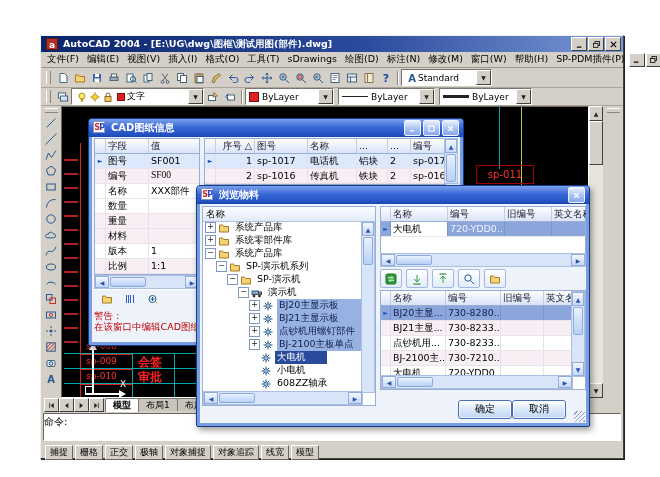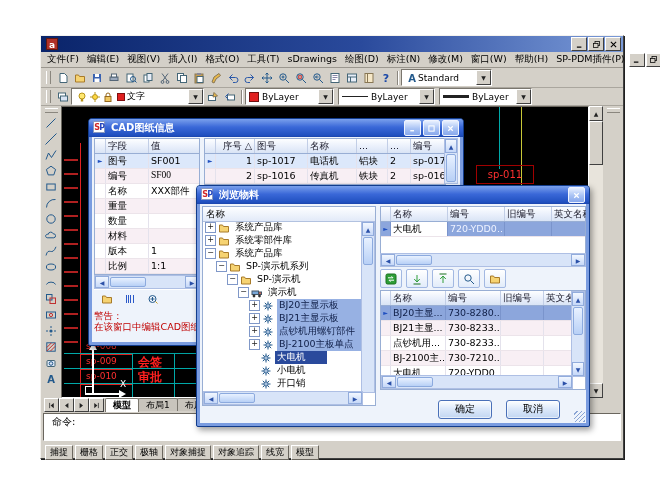--- a/index.html
+++ b/index.html
@@ -71,21 +71,21 @@
   
   .tabsrow{height:14px;display:flex;align-items:flex-end;background:#d4d0c8;padding-left:3px;}
   .tabnav{display:flex;margin-right:2px;}
   .tabnav .wbtn{width:13px;height:12px;}
   .tabs{display:flex;}
   .tab{padding:0 7px;height:12px;line-height:12px;font-size:9px;background:#c8c4bc;
        border:1px solid #7a766e;border-bottom:none;border-radius:2px 2px 0 0;margin-left:-1px;}
   .tab.active{background:#fff;font-weight:bold;height:13px;}
   .cmdrow{height:28px;background:#d4d0c8;padding:1px 2px;}
   .cmdbox{height:24px;background:#fff;border:1px solid;border-color:#6a665e #fff #fff #6a665e;
-          padding:1px 8px;font-size:10px;}
+          padding:1px 0;font-size:10px;}
   .statusrow{height:18px;display:flex;align-items:center;padding:1px 4px;gap:2px;}
   .coords{border:1px solid;border-color:#8a867e #fff #fff #8a867e;padding:0 8px;height:13px;line-height:13px;
           font-size:9.5px;font-family:"DejaVu Sans Mono",monospace;margin-right:48px;}
   .stbtns{display:flex;gap:2px;}
   .stbtn{border:1px solid;border-color:#fff #6a665e #6a665e #fff;background:#d4d0c8;
          padding:0 4px;height:13px;line-height:13px;font-size:9px;white-space:nowrap;}
   
   .xpwin{position:absolute;border:1px solid #123c8c;border-radius:4px 4px 2px 2px;background:#7a9ce0;
          box-shadow:2px 3px 6px rgba(0,0,0,.4);}
   .xptitle{height:18px;display:flex;align-items:center;gap:4px;padding:0 4px;color:#fff;
@@ -154,41 +154,42 @@
   .rtop{position:absolute;left:180px;top:2px;width:204px;height:46px;background:#fff;border:1px solid #98aed4;}
   .rtop .dtable{border:none;}
   .rtophs{position:absolute;left:180px;top:49px;width:204px;}
   .d2toolbar{position:absolute;left:180px;top:65px;display:flex;gap:4px;}
   .d2tbtn{width:20px;height:17px;border:1px solid #a2b8e2;border-radius:2px;
           background:linear-gradient(#ffffff,#e2ecfa);display:inline-flex;align-items:center;justify-content:center;}
   .rbot{position:absolute;left:180px;top:86px;width:204px;height:98px;background:#fff;border:1px solid #98aed4;}
   .rbot .dtable{position:absolute;left:0;top:0;right:12px;bottom:12px;border:none;overflow:hidden;}
   .rbotvs{position:absolute;right:0;top:0;bottom:12px;}
   .rboths{position:absolute;left:0;right:12px;bottom:0;}
-  .d2btns{position:absolute;right:26px;top:196px;display:flex;gap:14px;}
+  .d2btns{position:absolute;right:20px;top:196px;display:flex;}
   .xpbtn{width:52px;height:17px;border:1px solid #4a70b8;border-radius:3px;font-size:10px;
          background:linear-gradient(#feffff,#dde9fa 45%,#c2d6f2);text-align:center;line-height:16px;
          box-shadow:inset 0 0 0 1px rgba(255,255,255,.6);}
   .grip-se{position:absolute;right:1px;bottom:1px;width:11px;height:11px;
            background:repeating-linear-gradient(135deg,transparent 0 2px,#8aa4d4 2px 3px);}
 </style>
 </head>
 <body>
 
 <div class="stage">
 
   <div class="win">
 
     <div class="titlebar">
       <span class="tbi">
           <svg viewBox="0 0 12 12" width="12" height="12" fill="none" stroke-width="1">
             <rect x="0.5" y="0.5" width="11" height="11" fill="#b03028" stroke="#601810"></rect>
             <text x="6" y="9.5" font-size="9" text-anchor="middle" fill="#fff" stroke="none" font-weight="bold">a</text>
           </svg>
         </span>
+      <span class="wtitle">AutoCAD 2004 - [E:\UG\dwg\图框\测试用图(部件).dwg]</span>
       <span class="tbbtns">
         <span class="wbtn">
             <svg viewBox="0 0 12 12" width="12" height="12" fill="none" stroke-width="1">
               <path d="M2.5 9.5h6" stroke="#000" stroke-width="1.6"></path>
             </svg>
           </span>
         <span class="wbtn">
             <svg viewBox="0 0 12 12" width="12" height="12" fill="none" stroke-width="1">
               <rect x="4" y="2" width="6" height="5.5" stroke="#000"></rect>
               <rect x="2" y="4.5" width="6" height="5.5" fill="#d4d0c8" stroke="#000"></rect>
@@ -683,28 +684,28 @@
             <div class="trow alt">
               <span class="tcell marker" style="width: 10px;"></span>
               <span class="tcell" style="width: 38px;">编号</span>
               <span class="tcell" style="width: 54px; font-family: Liberation Serif, serif;">SF00</span>
             </div>
             <div class="trow">
               <span class="tcell marker" style="width: 10px;"></span>
               <span class="tcell" style="width: 38px;">名称</span>
               <span class="tcell" style="width: 54px;">XXX部件</span>
             </div>
+            <div class="trow">
+              <span class="tcell marker" style="width: 10px;"></span>
+              <span class="tcell" style="width: 38px;">数量</span>
+              <span class="tcell" style="width: 54px;"></span>
+            </div>
             <div class="trow alt">
               <span class="tcell marker" style="width: 10px;"></span>
               <span class="tcell" style="width: 38px;">重量</span>
-              <span class="tcell" style="width: 54px;"></span>
-            </div>
-            <div class="trow">
-              <span class="tcell marker" style="width: 10px;"></span>
-              <span class="tcell" style="width: 38px;">数量</span>
               <span class="tcell" style="width: 54px;"></span>
             </div>
             <div class="trow alt">
               <span class="tcell marker" style="width: 10px;"></span>
               <span class="tcell" style="width: 38px;">材料</span>
               <span class="tcell" style="width: 54px;"></span>
             </div>
             <div class="trow">
               <span class="tcell marker" style="width: 10px;"></span>
               <span class="tcell" style="width: 38px;">版本</span>
@@ -929,20 +930,30 @@
               <span class="tlabel">小电机</span>
             </div>
             <div class="titem" style="padding-left: 46px;">
               <span class="expspacer"></span>
               <span class="ticon">
                 <svg viewBox="0 0 12 12" width="12" height="12" fill="none" stroke-width="1">
                   <circle cx="6" cy="6" r="2.2" fill="#a8c0dc" stroke="#245a8c"></circle>
                   <path d="M6 1.5v2M6 8.5v2M1.5 6h2M8.5 6h2M2.8 2.8l1.4 1.4M7.8 7.8l1.4 1.4M9.2 2.8L7.8 4.2M4.2 7.8L2.8 9.2" stroke="#245a8c"></path>
                 </svg>
               </span>
+              <span class="tlabel">608ZZ轴承</span>
+            </div>
+            <div class="titem" style="padding-left: 46px;">
+              <span class="expspacer"></span>
+              <span class="ticon">
+                <svg viewBox="0 0 12 12" width="12" height="12" fill="none" stroke-width="1">
+                  <circle cx="6" cy="6" r="2.2" fill="#a8c0dc" stroke="#245a8c"></circle>
+                  <path d="M6 1.5v2M6 8.5v2M1.5 6h2M8.5 6h2M2.8 2.8l1.4 1.4M7.8 7.8l1.4 1.4M9.2 2.8L7.8 4.2M4.2 7.8L2.8 9.2" stroke="#245a8c"></path>
+                </svg>
+              </span>
               <span class="tlabel">开口销</span>
             </div>
           </div>
         <div class="sb-v treevs">
           <span class="sbb">▲</span>
           <span class="sbt"></span>
         </div>
         <div class="sb-h treehs">
           <span class="sbb">◀</span>
           <span class="sbt"></span>

